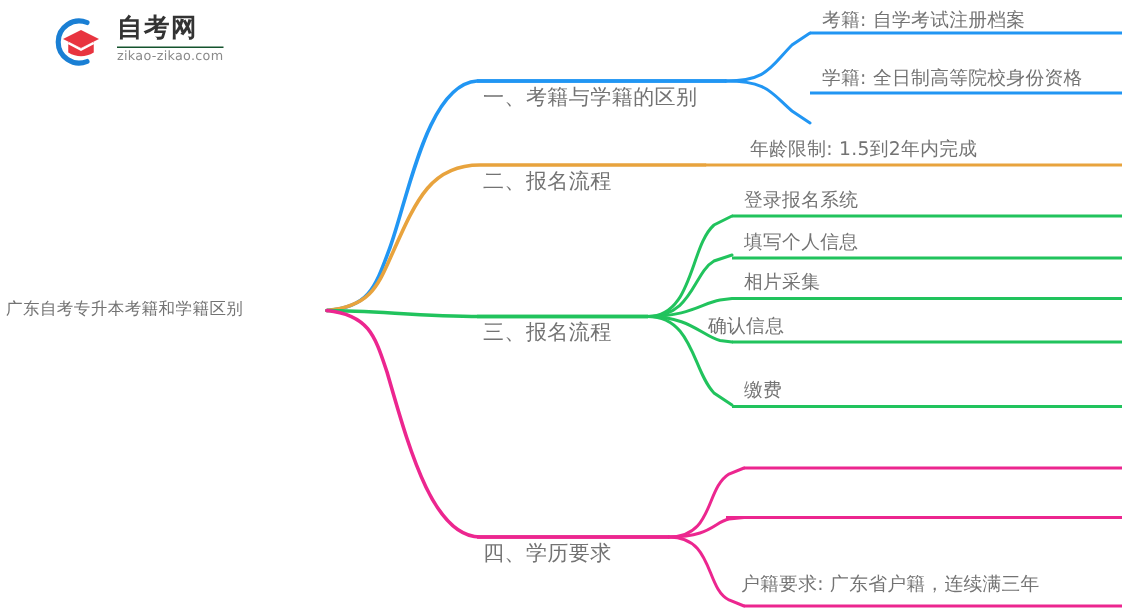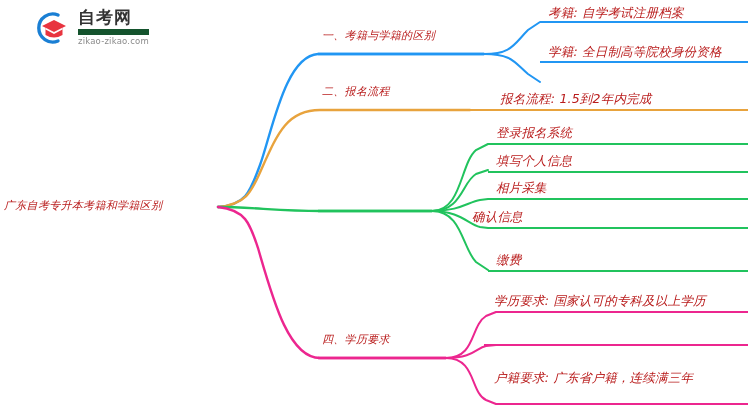--- a/index.html
+++ b/index.html
@@ -50,50 +50,50 @@
     font-weight: bold;
     color: #333333;
     letter-spacing: 1px;
     font-family: "DejaVu Sans", "Liberation Sans", sans-serif;
   }
   #logo-sub {
     font-size: 8.5px;
     color: #8a8a8a;
     letter-spacing: 0.2px;
     margin-top: 3px;
-    border-top: 6px solid #14532d;
+    border-top: 1px solid #14532d;
     padding-top: 2px;
     font-family: "DejaVu Sans", "Liberation Sans", sans-serif;
   }
   
   #wires {
     position: absolute;
     left: 0;
     top: 0;
     width: 750px;
     height: 410px;
     pointer-events: none;
   }
   
   .node {
     position: absolute;
     white-space: nowrap;
-    color: #b91c1c;
+    color: #737373;
     font-family: "DejaVu Sans", "Liberation Sans", sans-serif;
-    font-style: italic;
   }
   #root-node {
     font-size: 11px;
     left: 4px;
     top: 198px;
     letter-spacing: 0.3px;
   }
   .branch-node {
-    font-size: 11px;
+    font-size: 14px;
     letter-spacing: 0.3px;
+    margin-top: 28px;
   }
   .leaf-node {
     font-size: 12.5px;
     letter-spacing: 0.2px;
   }
 </style>
 </head>
 <body>
 
 <div id="stage">
@@ -151,25 +151,25 @@
 
   </svg>
 
   <div class="node" id="root-node">广东自考专升本考籍和学籍区别</div>
 
   <div class="node branch-node" style="left:322px; top:28px;">一、考籍与学籍的区别</div>
   <div class="node leaf-node" style="left:548px; top:5px;">考籍: 自学考试注册档案</div>
   <div class="node leaf-node" style="left:548px; top:44px;text-align:right;">学籍: 全日制高等院校身份资格</div>
 
   <div class="node branch-node" style="left:322px; top:84px;">二、报名流程</div>
-  <div class="node leaf-node" style="left:500px; top:91px;">报名流程: 1.5到2年内完成</div>
+  <div class="node leaf-node" style="left:500px; top:91px;">年龄限制: 1.5到2年内完成</div>
 
+  <div class="node branch-node" style="left:322px; top:185px;">三、报名流程</div>
   <div class="node leaf-node" style="left:496px; top:125px;">登录报名系统</div>
   <div class="node leaf-node" style="left:496px; top:153px;">填写个人信息</div>
   <div class="node leaf-node" style="left:496px; top:180px;">相片采集</div>
   <div class="node leaf-node" style="left:472px; top:209px;text-align:right;">确认信息</div>
   <div class="node leaf-node" style="left:496px; top:252px;">缴费</div>
 
   <div class="node branch-node" style="left:322px; top:332px;">四、学历要求</div>
-  <div class="node leaf-node" style="left:494px; top:293px;">学历要求: 国家认可的专科及以上学历</div>
-  <div class="node leaf-node" style="left:494px; top:370px;">户籍要求: 广东省户籍，连续满三年</div>
+  <div class="node leaf-node" style="left:494px; top:381px;">户籍要求: 广东省户籍，连续满三年</div>
 
 </div>
 
 </body></html>

